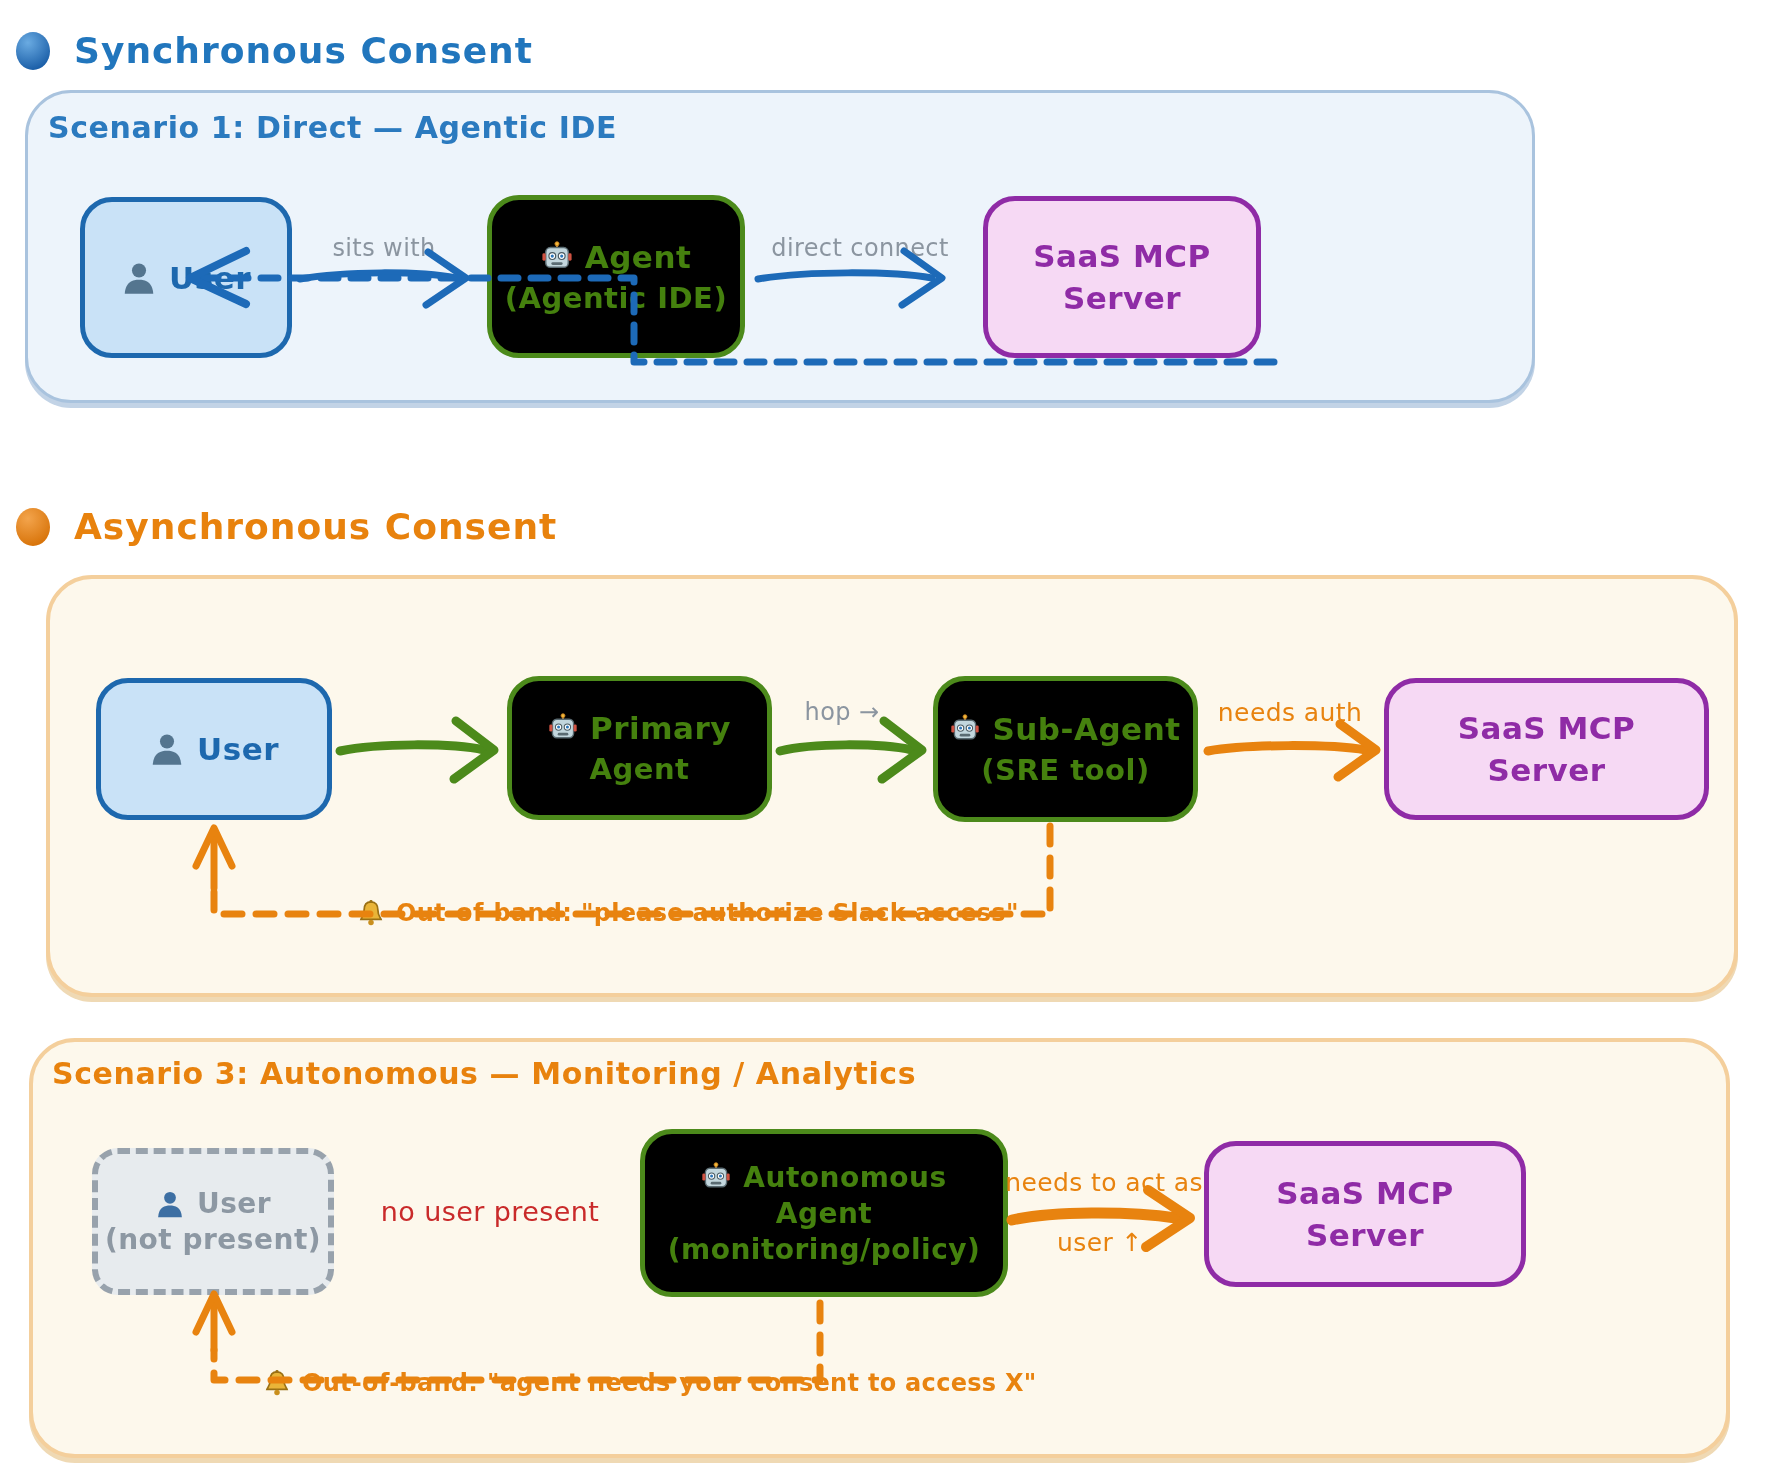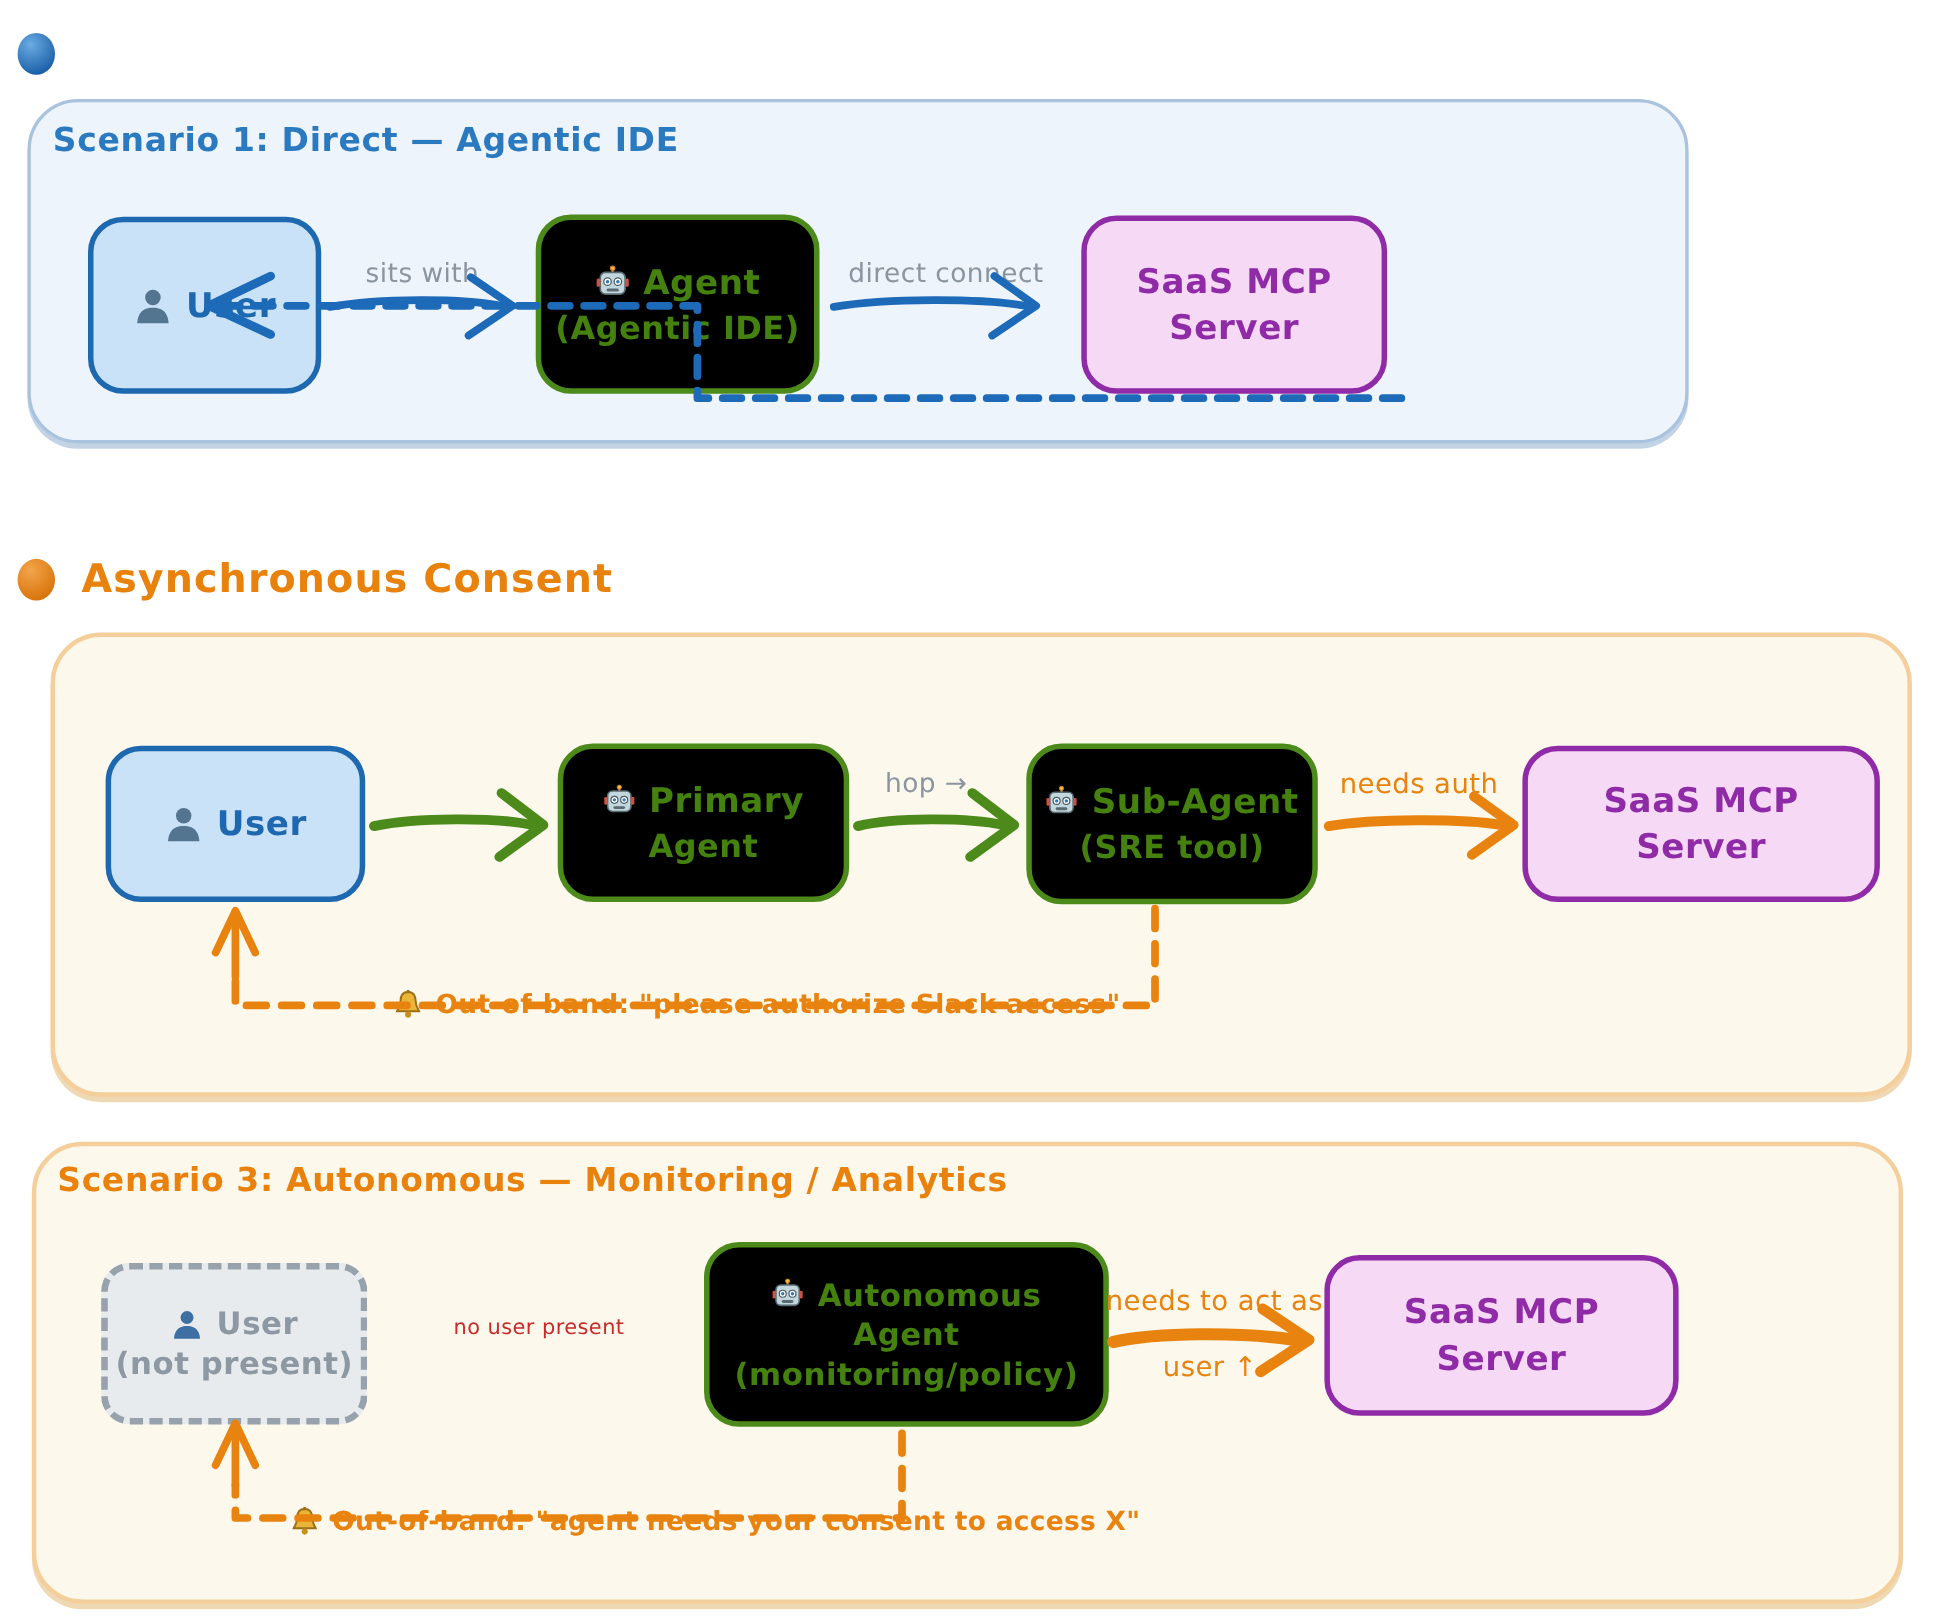--- a/index.html
+++ b/index.html
@@ -41,21 +41,21 @@
   .node.agent{background:#000000;border:5px solid #4c8a1b;color:#45810e;}
   .node.server{background:#f6d9f4;border:5px solid #8f2ba6;color:#8f2ba6;}
   .node.ghost{background:#e7ebee;border:6px dashed #98a2ac;color:#8d98a3;border-radius:26px;}
   .node.small{font-size:28px;gap:3px;}
   .node.small .l2{font-size:28px;}
   
   .lbl{position:absolute;font-weight:400;white-space:nowrap;letter-spacing:.4px;}
   .lbl.cx{transform:translateX(-50%);}
   .lbl.gray{color:#8b95a0;font-size:24px;}
   .lbl.orange{color:#e8830f;font-size:25px;}
-  .lbl.red{color:#c92a2a;font-size:19px;}
+  .lbl.red{color:#c92a2a;font-size:27px;}
   .note-row{
     position:absolute;display:flex;align-items:center;gap:10px;
     font-weight:700;white-space:nowrap;letter-spacing:.3px;
   }
   .note-row.blue{color:#2a74b8;font-size:25px;}
   .note-row.orange{color:#e8830f;font-size:24px;}
   .icon{display:inline-flex;flex:0 0 auto;}
   
   svg.overlay{position:absolute;left:0;top:0;pointer-events:none;}
 </style>
@@ -63,20 +63,21 @@
 <body>
 
 <div class="canvas">
 
   <div class="panel blue" style="left:25px;top:90px;width:1510px;height:313px;"></div>
   <div class="panel cream" style="left:46px;top:575px;width:1692px;height:422px;"></div>
   <div class="panel cream" style="left:29px;top:1038px;width:1701px;height:420px;"></div>
 
   <div class="hdr sync" style="left:16px;top:30px;">
     <span class="dot blue"></span>
+    <span class="txt">Synchronous Consent</span>
   </div>
   <div class="hdr async" style="left:16px;top:506px;">
     <span class="dot orange"></span>
     <span class="txt">Asynchronous Consent</span>
   </div>
 
   <div class="title blue" style="left:48px;top:110px;">Scenario 1: Direct — Agentic IDE</div>
   <div class="title orange" style="left:52px;top:1056px;">Scenario 3: Autonomous — Monitoring / Analytics</div>
 
   <div class="node user" style="left:80px;top:197px;width:212px;height:161px;">

